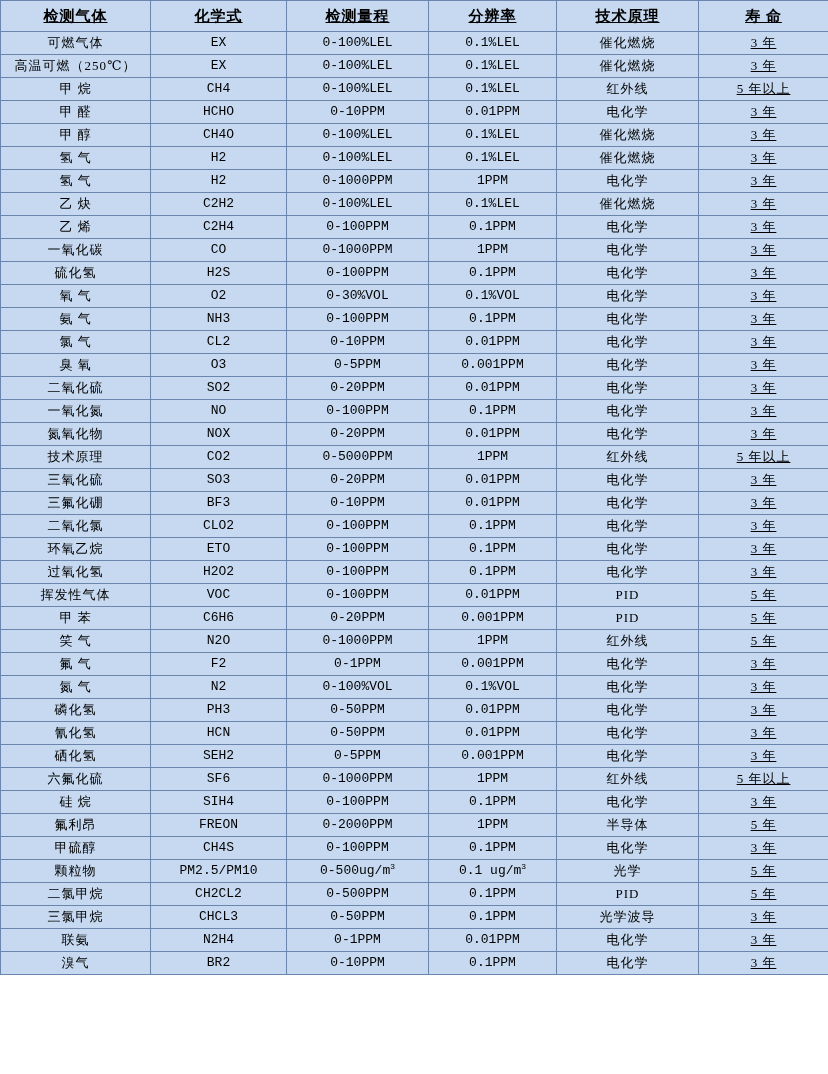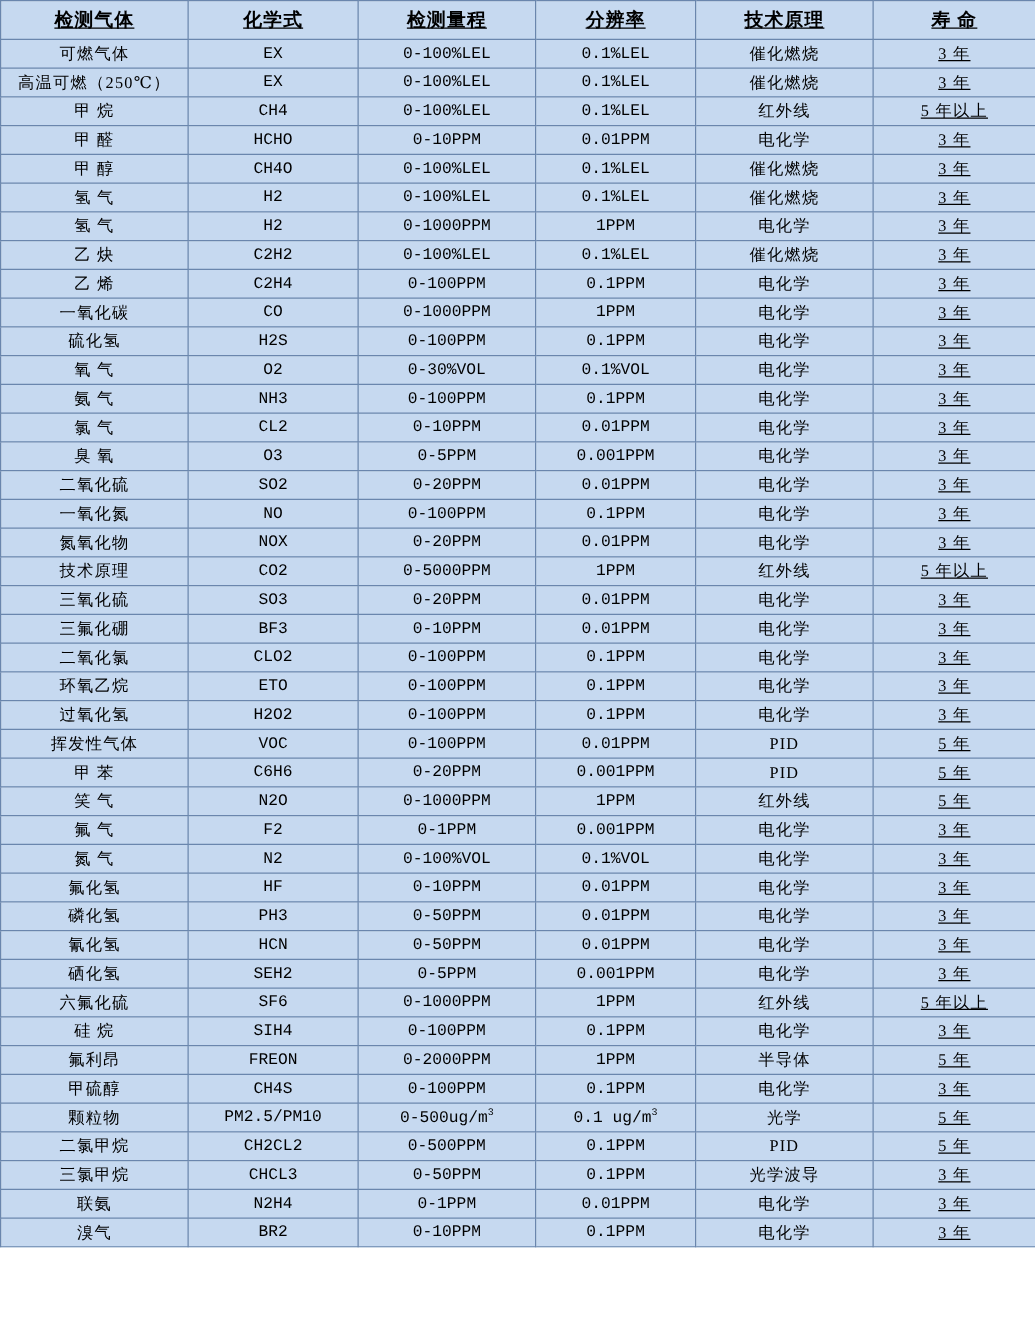--- a/index.html
+++ b/index.html
@@ -311,28 +311,20 @@
       </tr>
       <tr>
         <td class="cn">氮 气</td>
         <td class="mono">N2</td>
         <td class="mono">0-100%VOL</td>
         <td class="mono">0.1%VOL</td>
         <td class="cn">电化学</td>
         <td class="life">3 年</td>
       </tr>
       <tr>
-        <td class="cn">氟化氢</td>
-        <td class="mono">HF</td>
-        <td class="mono">0-10PPM</td>
-        <td class="mono">0.01PPM</td>
-        <td class="cn">电化学</td>
-        <td class="life">3 年</td>
-      </tr>
-      <tr>
         <td class="cn">磷化氢</td>
         <td class="mono">PH3</td>
         <td class="mono">0-50PPM</td>
         <td class="mono">0.01PPM</td>
         <td class="cn">电化学</td>
         <td class="life">3 年</td>
       </tr>
       <tr>
         <td class="cn">氰化氢</td>
         <td class="mono">HCN</td>

